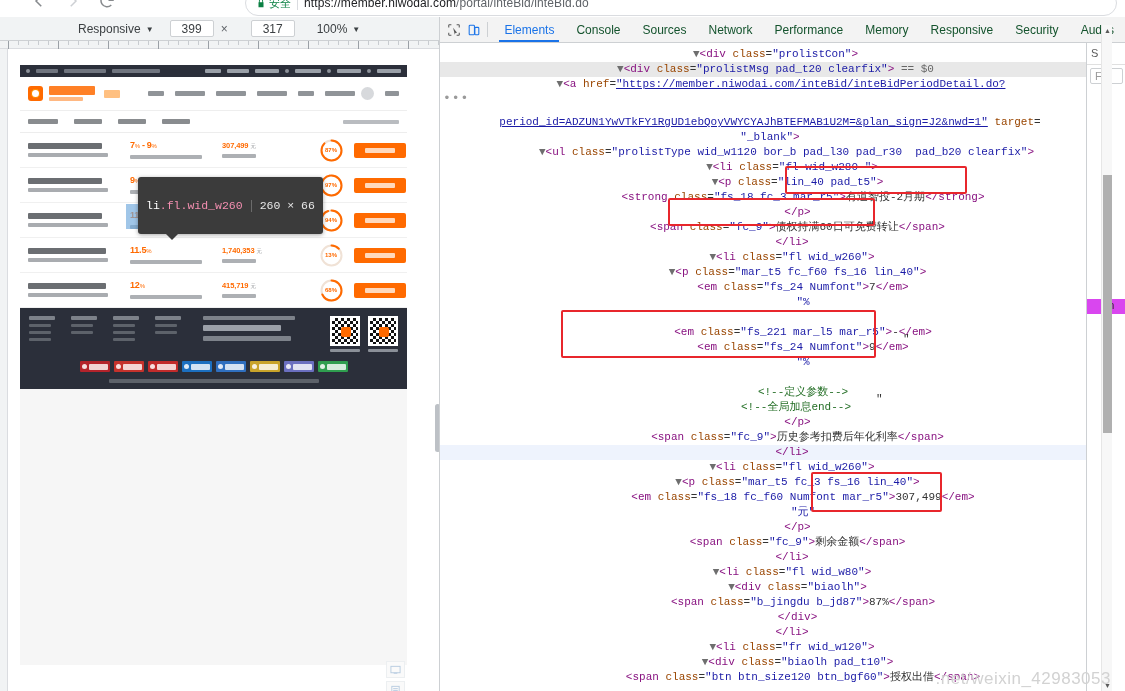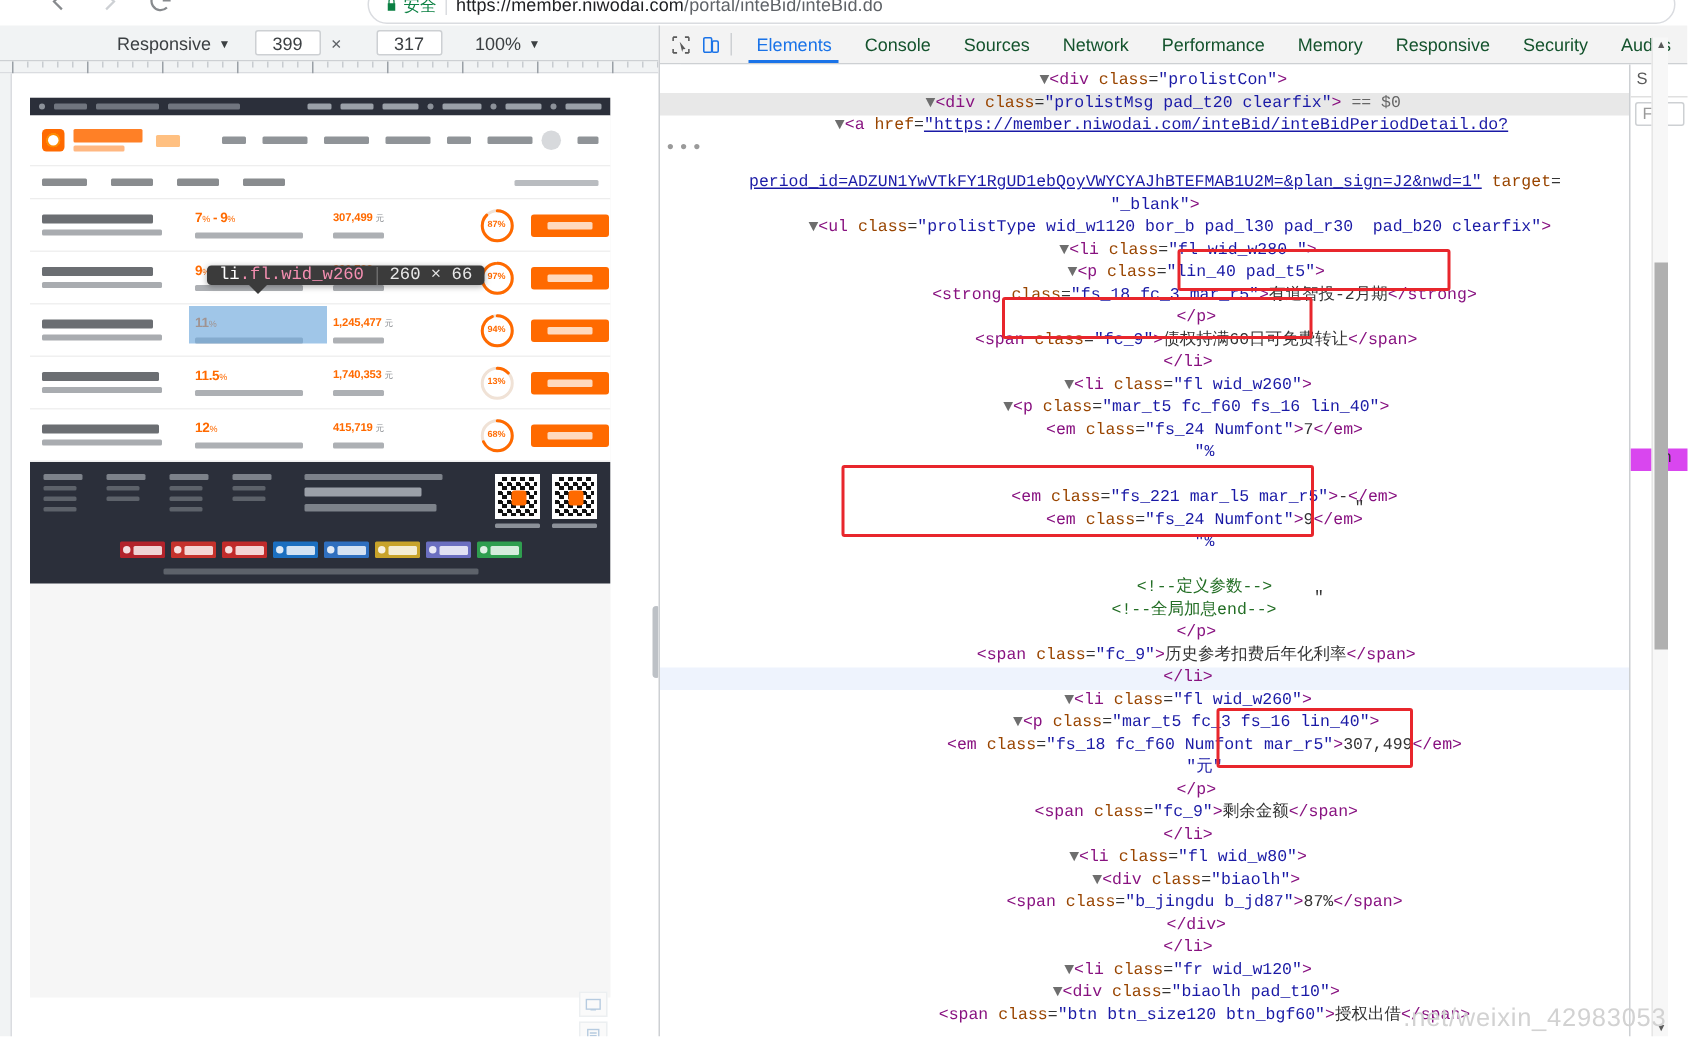--- a/index.html
+++ b/index.html
@@ -181,21 +181,21 @@
   .pf-badges { display: flex; gap: 4px; justify-content: center; margin-top: 9px; flex-wrap: nowrap; }
   .bdg { width: 30px; height: 11px; border-radius: 1px; display: flex; align-items: center; gap: 2px; padding: 0 2px; }
   .bdg span { width: 5px; height: 5px; border-radius: 50%; background: #fff; opacity: .85; flex: none; }
   .bdg i { display: block; height: 6px; flex: 1; background: rgba(255,255,255,.8); border-radius: 1px; }
   .pf-copy { height: 4px; width: 210px; background: #5d626a; border-radius: 1px; margin: 7px auto 0; }
 
   
   .insp-tip {
     position: absolute; left: 130px; top: 128px;
     background: #3b3b3b; color: #fff; border-radius: 3px;
-    padding: 0 8px; display: flex; align-items: center; gap: 8px;
+    padding: 22px 8px; display: flex; align-items: center; gap: 8px;
     font-family: "Liberation Mono", monospace; font-size: 11.5px;
     box-shadow: 0 1px 4px rgba(0,0,0,.35); white-space: nowrap; z-index: 20;
   }
   .insp-tip .sel-tag { color: #ffffff; }
   .insp-tip .sel-cls { color: #f48fb1; }
   .insp-tip .tip-sep { width: 1px; height: 12px; background: #6b6b6b; }
   .insp-tip .dims { color: #e8e8e8; }
   .insp-tip::after {
     content: ""; position: absolute; left: 28px; bottom: -6px;
     border-left: 6px solid transparent; border-right: 6px solid transparent;

